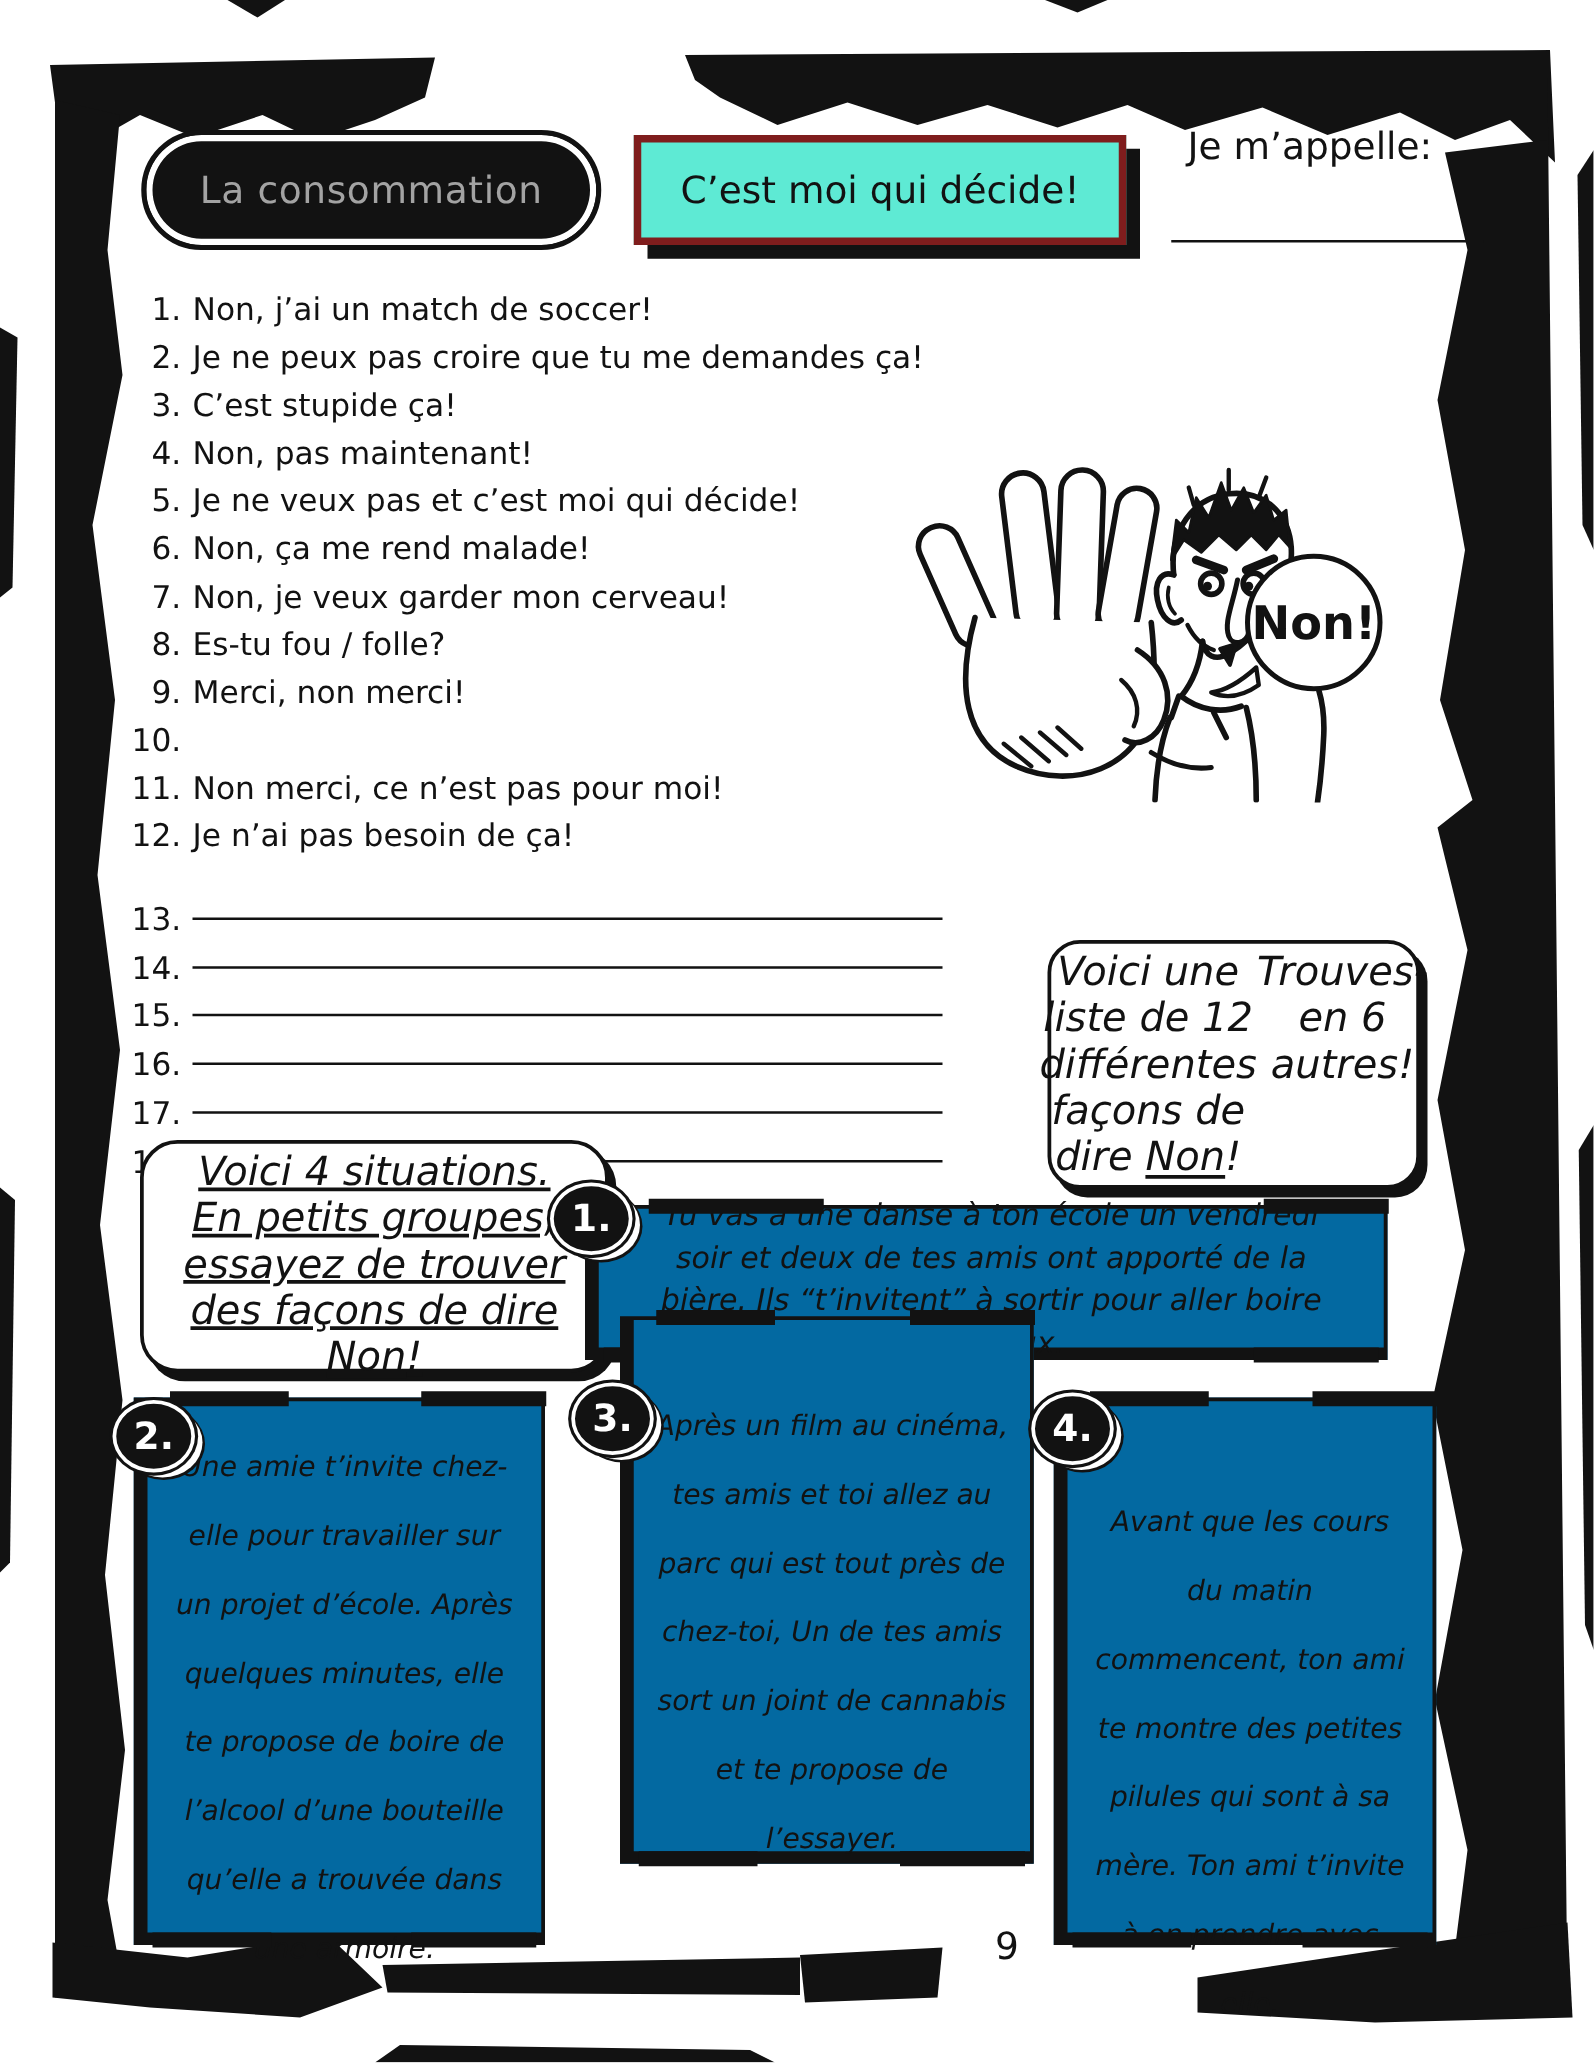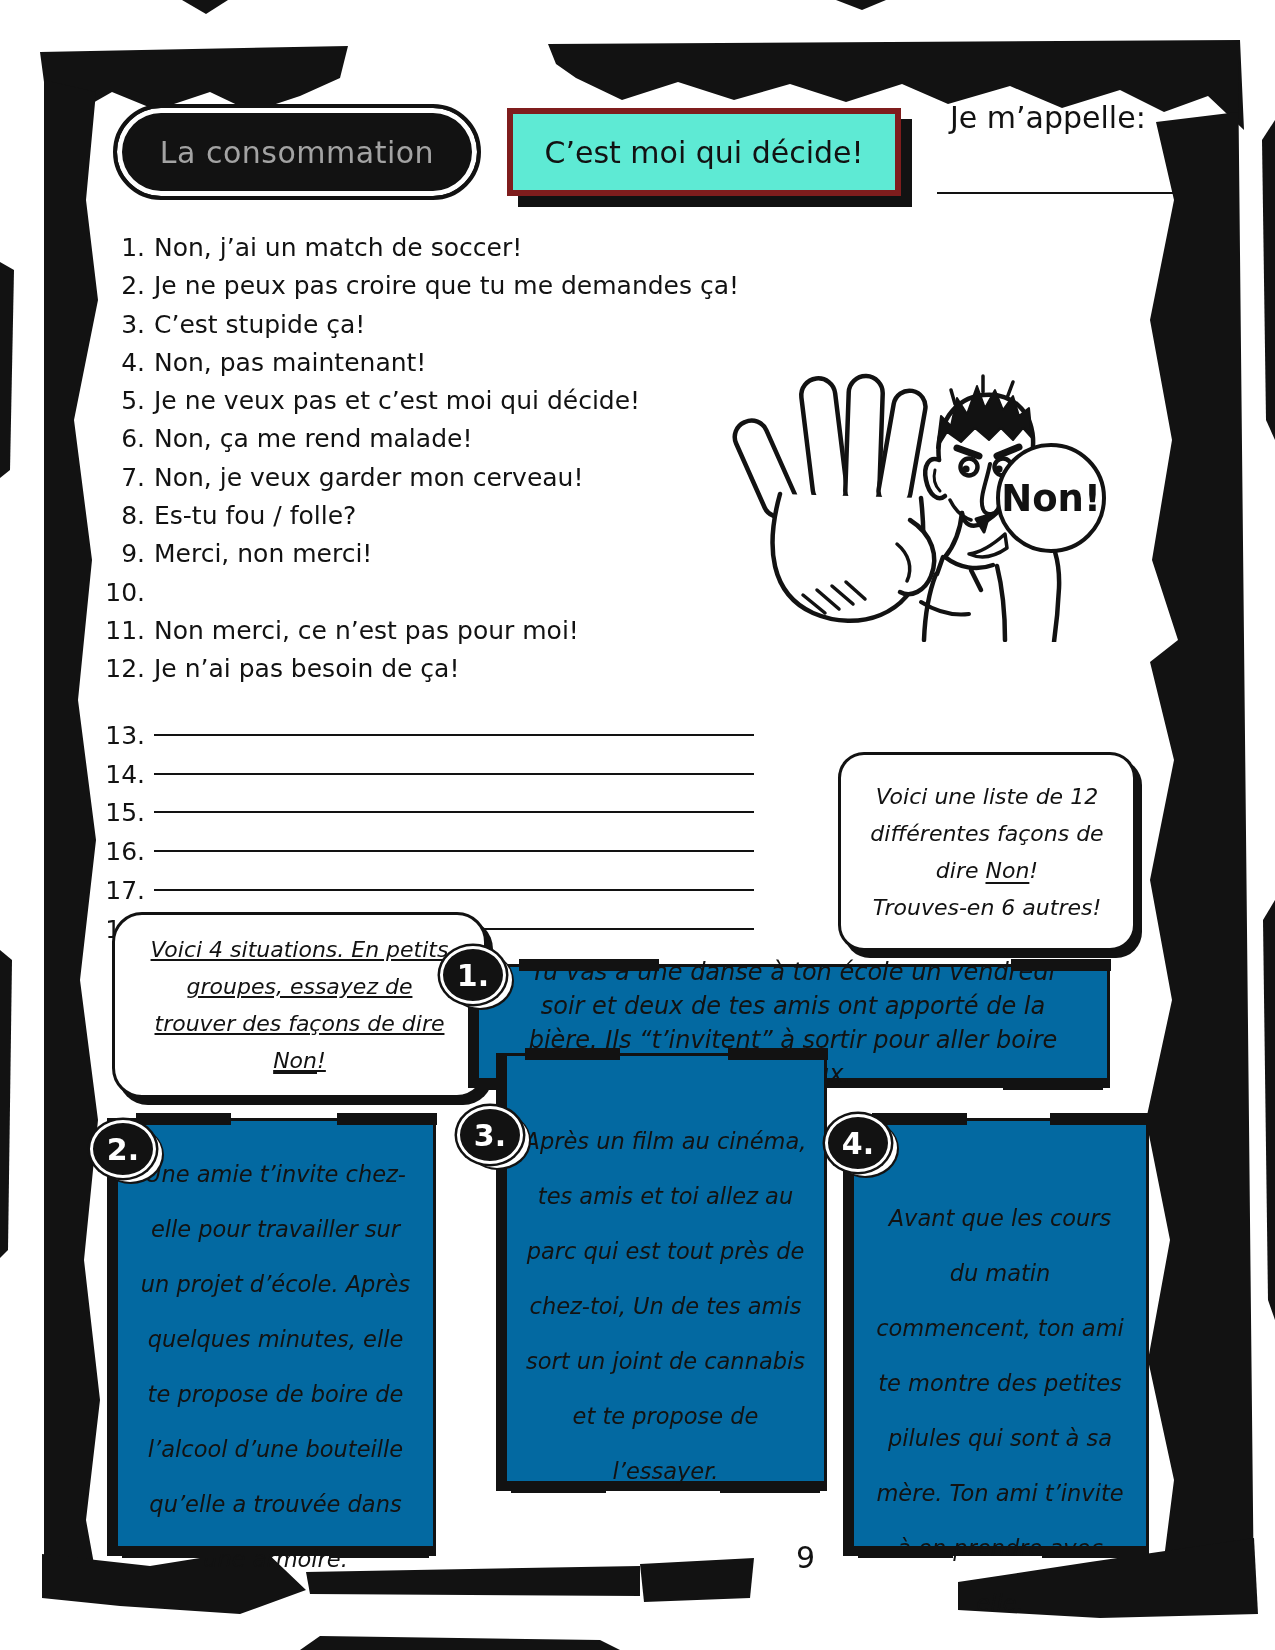--- a/index.html
+++ b/index.html
@@ -21,21 +21,21 @@
   .no-list{left:98px;top:233px;width:700px;}
   .row{display:flex;align-items:baseline;height:38.3px;font-size:25px;}
   .row .num{flex:0 0 47px;text-align:right;padding-right:9px;}
   .blank-list{left:98px;top:716px;width:700px;}
   .brow{display:flex;align-items:center;height:38.8px;font-size:25px;}
   .brow .num{flex:0 0 47px;text-align:right;padding-right:9px;}
   .brow .rule{flex:0 0 600px;height:4px;border-bottom:2.5px solid #121212;margin-bottom:5px;}
 
   
   .note{border:3.5px solid #121212;border-radius:30px;background:#fff;box-shadow:6px 7px 0 #121212;
-      font-style:italic;font-size:22px;text-align:center;display:flex;flex-direction:column;
+      font-style:italic;font-size:32px;text-align:center;display:flex;flex-direction:row;
       justify-content:center;line-height:37px;}
   .note-list{left:838px;top:752px;width:268px;height:185px;padding:4px 12px;border-radius:26px;}
   .note-groups{left:112px;top:912px;width:313px;height:172px;padding:4px 28px;text-decoration:underline;}
   .u{text-decoration:underline;text-underline-offset:4px;}
 
   
   .sit-box{background:#0369a1;border:3.5px solid #121212;border-left-width:11px;border-bottom-width:10px;
       font-style:italic;text-align:center;}
   .tab{position:absolute;background:#121212;height:12px;}
   .tab.tl{top:-8px;left:18px;width:95px}

